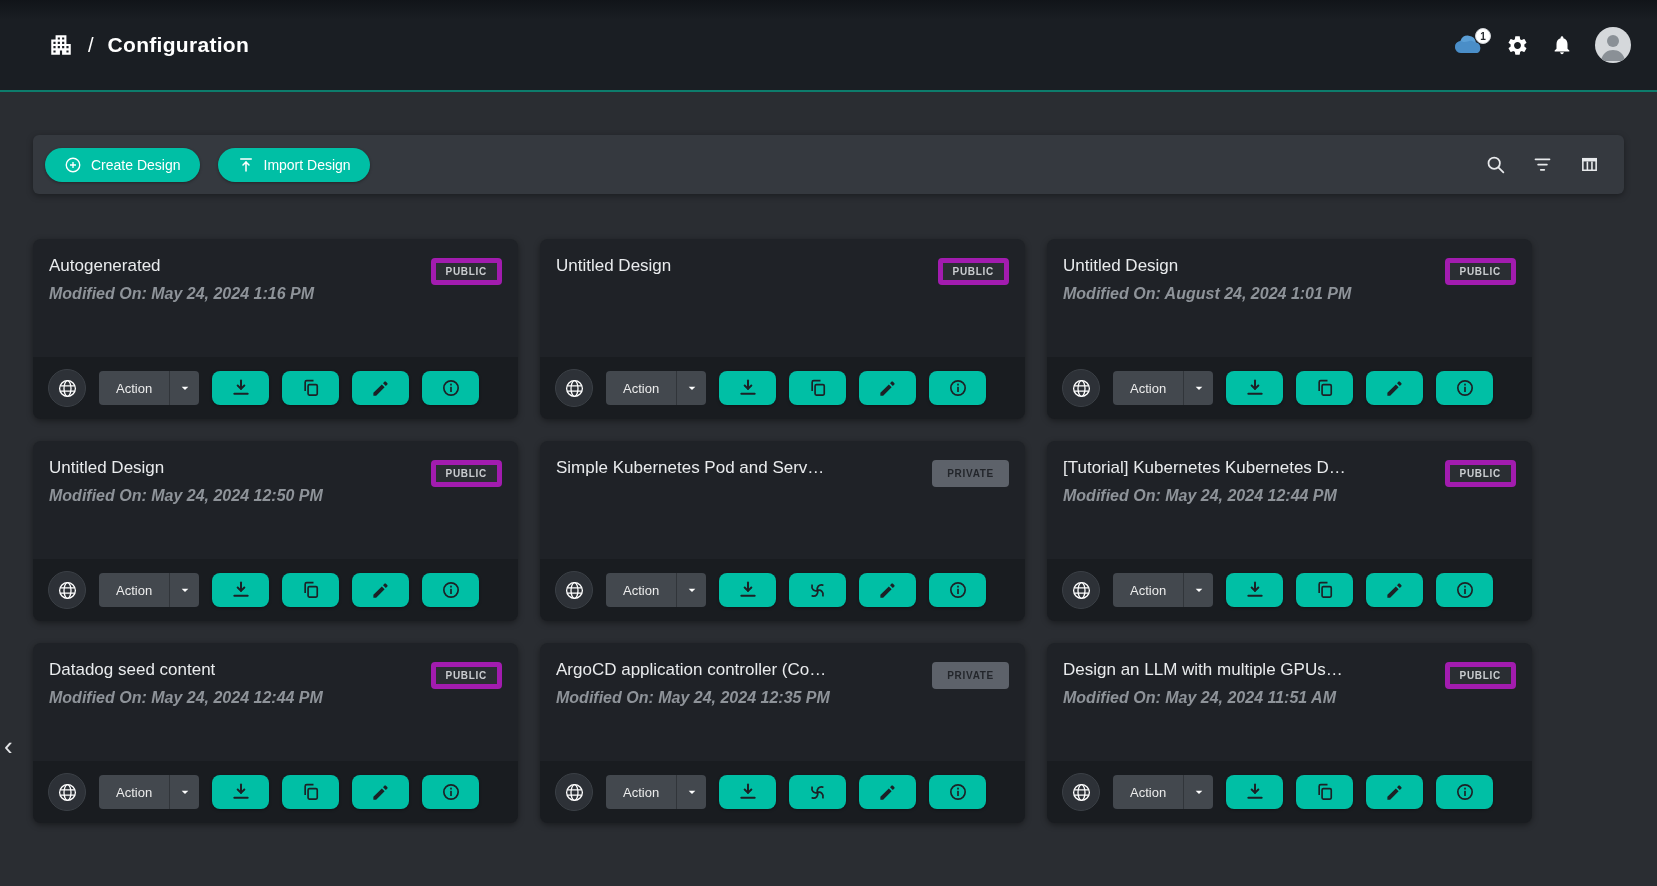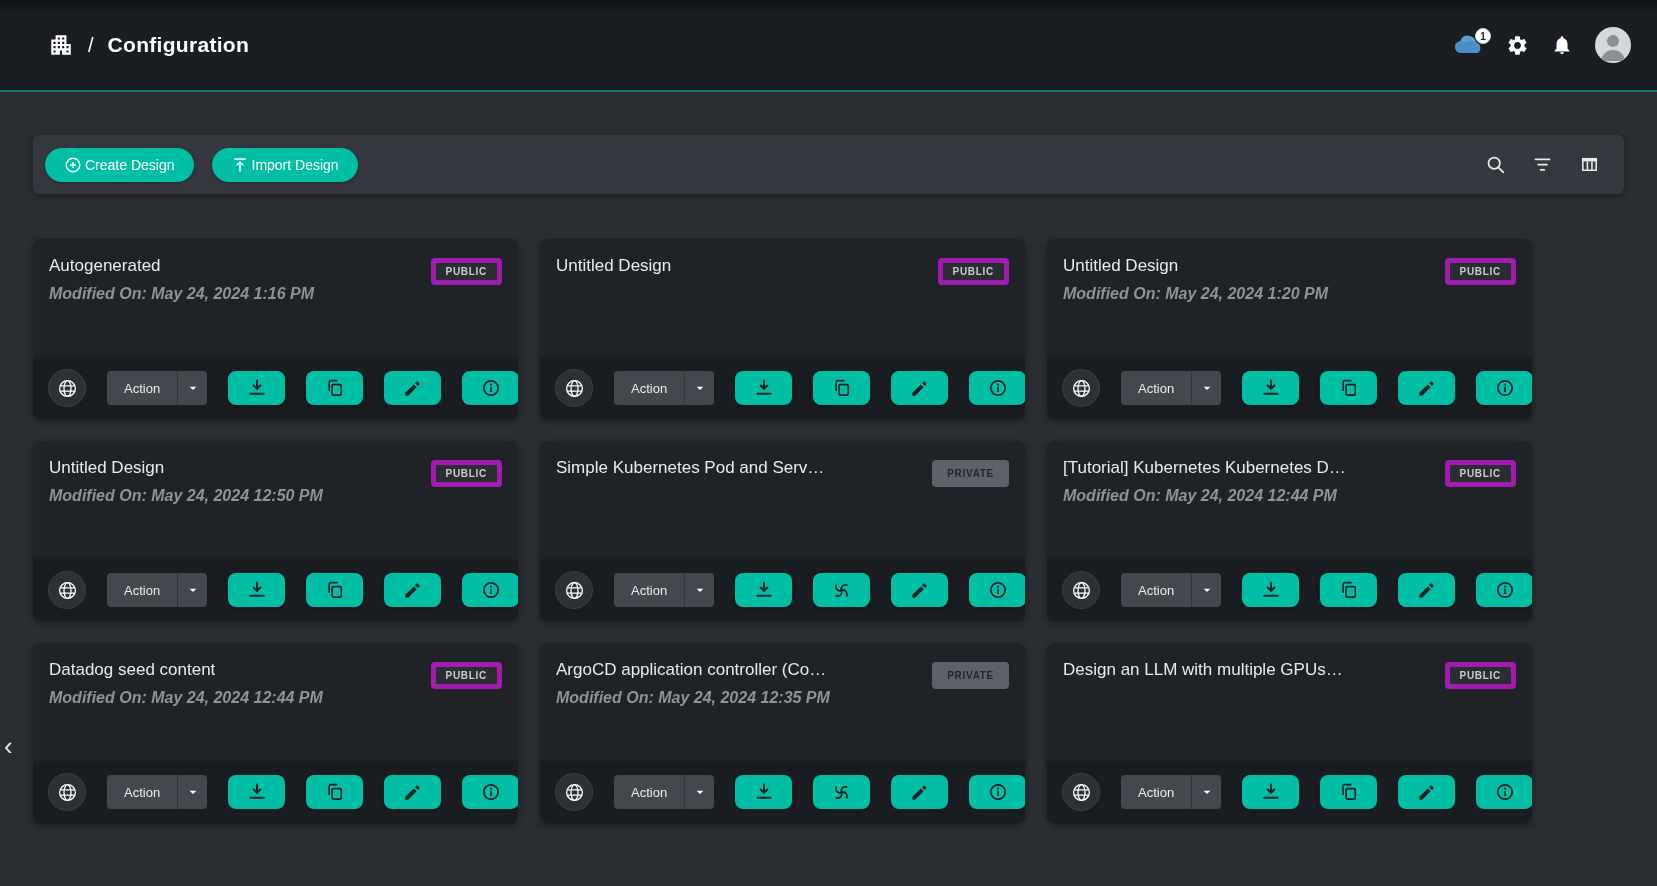--- a/index.html
+++ b/index.html
@@ -42,21 +42,21 @@
   .avatar{width:36px;height:36px;border-radius:50%;background:#D5D8DB;display:flex;align-items:center;justify-content:center;overflow:hidden;}
   
   .toolbar{
     margin:43px 33px 0;height:59px;background:var(--toolbar-bg);
     border-radius:6px;display:flex;align-items:center;padding:0 24px 0 12px;
     box-shadow:0 2px 6px rgba(0,0,0,.35);
   }
   .pill-btn{
     height:34px;border:none;border-radius:17px;background:var(--teal);
     color:#fff;font-size:14px;font-family:inherit;
-    display:inline-flex;align-items:center;gap:3px;padding:0 19px;cursor:pointer;
+    display:inline-flex;align-items:center;gap:9px;padding:0 19px;cursor:pointer;
     box-shadow:0 1px 3px rgba(0,0,0,.35);
   }
   .pill-btn + .pill-btn{margin-left:18px;}
   .toolbar-right{margin-left:auto;display:flex;align-items:center;gap:26px;}
   .tool-icon-btn{background:none;border:none;padding:0;cursor:pointer;display:flex;color:#E8EAEC;}
   
   .grid{
     margin:45px 33px 0;
     display:grid;grid-template-columns:repeat(3,485px);gap:22px;
   }
@@ -68,21 +68,21 @@
   .card-body{padding:17px 16px 8px;flex:1;}
   .card-title-row{display:flex;justify-content:space-between;align-items:flex-start;gap:16px;}
   .card-title{font-size:17px;color:var(--txt);font-weight:400;white-space:nowrap;overflow:hidden;text-overflow:ellipsis;}
   .vis-badge{
     flex:none;font-size:10px;font-weight:600;letter-spacing:.7px;color:#C9CCCF;
     border:5px solid #a21caf;border-radius:4px;background:#2A2E33;
     padding:3px 10px;margin-top:2px;
   }
   .vis-badge.private{background:#5D626A;border-color:#5D626A;color:#23262B;}
   .modified{margin-top:0;font-size:16px;font-style:italic;font-weight:bold;color:var(--muted);}
-  .card-footer{background:var(--footer-bg);padding:12px 15px;display:flex;align-items:center;gap:21px;}
+  .card-footer{background:var(--footer-bg);padding:12px 15px;display:flex;align-items:center;gap:13px;}
   .globe-btn{
     width:38px;height:38px;flex:none;border-radius:50%;
     background:#2D3137;border:1px solid #3B4046;cursor:pointer;
     display:flex;align-items:center;justify-content:center;color:#fff;
   }
   .action-split{display:flex;height:34px;border-radius:4px;overflow:hidden;background:#43484E;flex:none;}
   .action-main{border:none;background:transparent;color:#ECECEC;font-size:13px;font-family:inherit;padding:0 17px;cursor:pointer;display:flex;align-items:center;}
   .action-caret{border:none;background:transparent;border-left:1px solid #31353A;width:30px;cursor:pointer;display:flex;align-items:center;justify-content:center;}
   .icon-btn{
     width:57px;height:34px;flex:none;border:none;border-radius:8px;background:var(--teal);
@@ -325,21 +325,21 @@
       </button>
     </div>
   </article>
 
   <article class="card">
     <div class="card-body">
       <div class="card-title-row">
         <div class="card-title">Untitled Design</div>
         <span class="vis-badge">PUBLIC</span>
       </div>
-      <div class="modified">Modified On: May 24, 2024 1:20 PM</div>
+      <div class="modified">Modified On: August 24, 2024 1:01 PM</div>
     </div>
     <div class="card-footer">
       <button class="globe-btn">
         <span class="icon-wrap">
           <svg width="21" height="21" viewBox="0 0 24 24" fill="none" stroke="#fff" stroke-width="1.5">
               <circle cx="12" cy="12" r="9"></circle>
               <ellipse cx="12" cy="12" rx="4" ry="9"></ellipse>
               <path d="M3.6 9h16.8M3.6 15h16.8"></path>
             </svg>
         </span>
@@ -720,20 +720,21 @@
       </button>
     </div>
   </article>
 
   <article class="card">
     <div class="card-body">
       <div class="card-title-row">
         <div class="card-title">Design an LLM with multiple GPUs…</div>
         <span class="vis-badge">PUBLIC</span>
       </div>
+      <div class="modified">Modified On: May 24, 2024 11:51 AM</div>
     </div>
     <div class="card-footer">
       <button class="globe-btn">
         <span class="icon-wrap">
           <svg width="21" height="21" viewBox="0 0 24 24" fill="none" stroke="#fff" stroke-width="1.5">
               <circle cx="12" cy="12" r="9"></circle>
               <ellipse cx="12" cy="12" rx="4" ry="9"></ellipse>
               <path d="M3.6 9h16.8M3.6 15h16.8"></path>
             </svg>
         </span>

